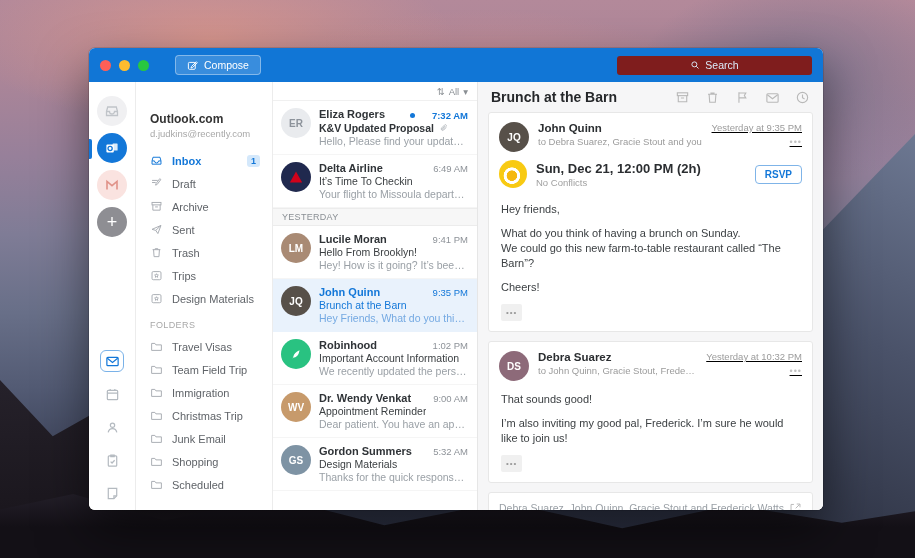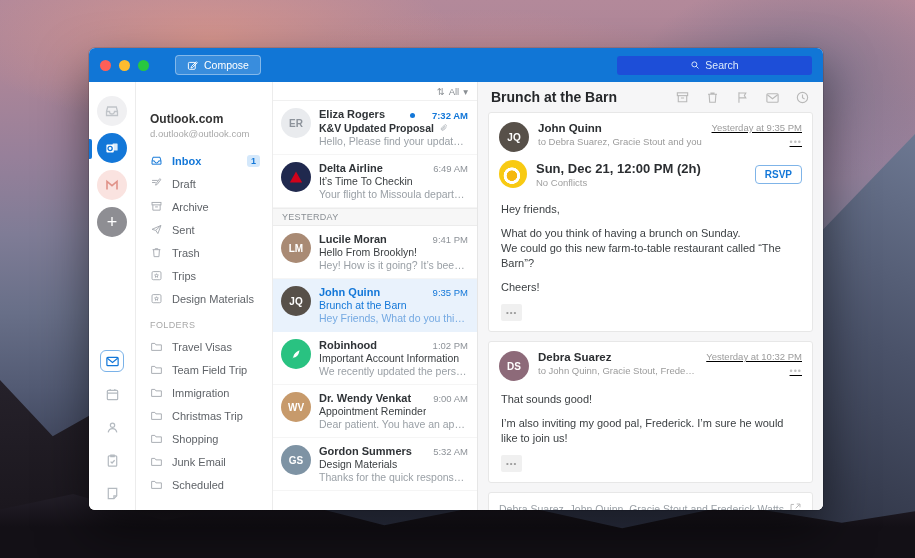--- a/index.html
+++ b/index.html
@@ -33,21 +33,21 @@
     box-shadow:0 22px 50px rgba(0,0,0,.5), 0 0 0 1px rgba(0,0,0,.12); }
 
   .titlebar { height:34px; background:#1176d6; display:flex; align-items:center; }
   .traffic { display:flex; gap:8px; margin-left:11px; }
   .light { width:11px; height:11px; border-radius:50%; }
   .compose-btn { margin-left:26px; display:flex; align-items:center; gap:6px;
     background:rgba(255,255,255,.17); border:1px solid rgba(255,255,255,.38);
     border-radius:4px; color:#fff; font-size:10.5px; padding:3px 11px; cursor:default; }
   .compose-btn svg { width:11px; height:11px; }
   .tb-spacer { flex:1; }
-  .searchbar { width:195px; height:19px; margin-right:11px; background:#1d4ed8;
+  .searchbar { width:195px; height:19px; margin-right:11px; background:#7f1d1d;
     border-radius:3px; display:flex; align-items:center; justify-content:center;
     gap:5px; color:#dcebfa; font-size:10.5px; }
   .searchbar svg { width:10px; height:10px; }
 
   .winbody { display:flex; height:435px; background:#fff; }
 
   
   .rail { position:relative; width:47px; border-right:1px solid #ececec;
     display:flex; flex-direction:column; align-items:center; padding-top:14px; flex:none; }
   .acct { width:30px; height:30px; border-radius:50%; margin-bottom:7px;
@@ -145,21 +145,21 @@
   .ev-sub { font-size:9.5px; color:#a0a0a0; margin-top:1px; }
   .rsvp { border:1px solid #7fb4e8; color:#1377d8; background:#fff; font-size:10px;
     font-weight:700; border-radius:4px; padding:3px 9px; cursor:default; }
 
   .card-body { padding:6px 12px 10px 12px; font-size:11px; color:#3c4043; line-height:15px; }
   .card-body .gap { height:9px; }
   .quote-chip { display:inline-block; background:#f0f0f0; border-radius:2px;
     color:#9a9a9a; font-size:8px; letter-spacing:1px; padding:1px 5px; margin-top:9px; cursor:default; }
 
   .reply-card { background:#fff; border:1px solid #e7e7e7; border-radius:3px; flex:none; }
-  .reply-to { display:flex; align-items:center; padding:9px 10px;
+  .reply-to { display:flex; align-items:flex-start; padding:9px 10px;
     border-bottom:1px solid #efefef; }
   .reply-to-text { flex:1; font-size:10.5px; color:#9aa0a6; white-space:nowrap;
     overflow:hidden; text-overflow:ellipsis; }
   .popout { color:#b9b9b9; width:13px; height:13px; flex:none; cursor:default; }
   .popout svg { width:13px; height:13px; }
 
   svg { display:block; }
 </style>
 </head>
 <body>
@@ -265,21 +265,21 @@
               <path d="M3.5 2.5h9v8l-3 3h-6z"></path>
               <path d="M9.5 13.3v-2.8h3"></path>
             </svg>
         </div>
       </div>
     </div>
 
     <div class="sidebar">
       <div class="acct-head">
         <div class="acct-name">Outlook.com</div>
-        <div class="acct-email">d.outlook@outlook.com</div>
+        <div class="acct-email">d.judkins@recently.com</div>
       </div>
 
       <div class="f-item active">
         <span>
             <svg viewBox="0 0 16 16" fill="none" stroke="currentColor" stroke-width="1.2">
               <path d="M2.5 8.5l1.2-4.5h8.6l1.2 4.5v4h-11z"></path>
               <path d="M2.5 8.5h3a2.5 2.5 0 0 0 5 0h3"></path>
             </svg>
           </span>
         <span class="f-label">Inbox</span>
@@ -372,29 +372,29 @@
             </svg>
           </span>
         <span class="f-label">Christmas Trip</span>
       </div>
       <div class="f-item">
         <span>
             <svg viewBox="0 0 16 16" fill="none" stroke="currentColor" stroke-width="1.2">
               <path d="M2 4.2h4l1.3 1.8H14v6.8H2z"></path>
             </svg>
           </span>
+        <span class="f-label">Junk Email</span>
+      </div>
+      <div class="f-item">
+        <span>
+            <svg viewBox="0 0 16 16" fill="none" stroke="currentColor" stroke-width="1.2">
+              <path d="M2 4.2h4l1.3 1.8H14v6.8H2z"></path>
+            </svg>
+          </span>
         <span class="f-label">Shopping</span>
-      </div>
-      <div class="f-item">
-        <span>
-            <svg viewBox="0 0 16 16" fill="none" stroke="currentColor" stroke-width="1.2">
-              <path d="M2 4.2h4l1.3 1.8H14v6.8H2z"></path>
-            </svg>
-          </span>
-        <span class="f-label">Junk Email</span>
       </div>
       <div class="f-item">
         <span>
             <svg viewBox="0 0 16 16" fill="none" stroke="currentColor" stroke-width="1.2">
               <path d="M2 4.2h4l1.3 1.8H14v6.8H2z"></path>
             </svg>
           </span>
         <span class="f-label">Scheduled</span>
       </div>
     </div>

